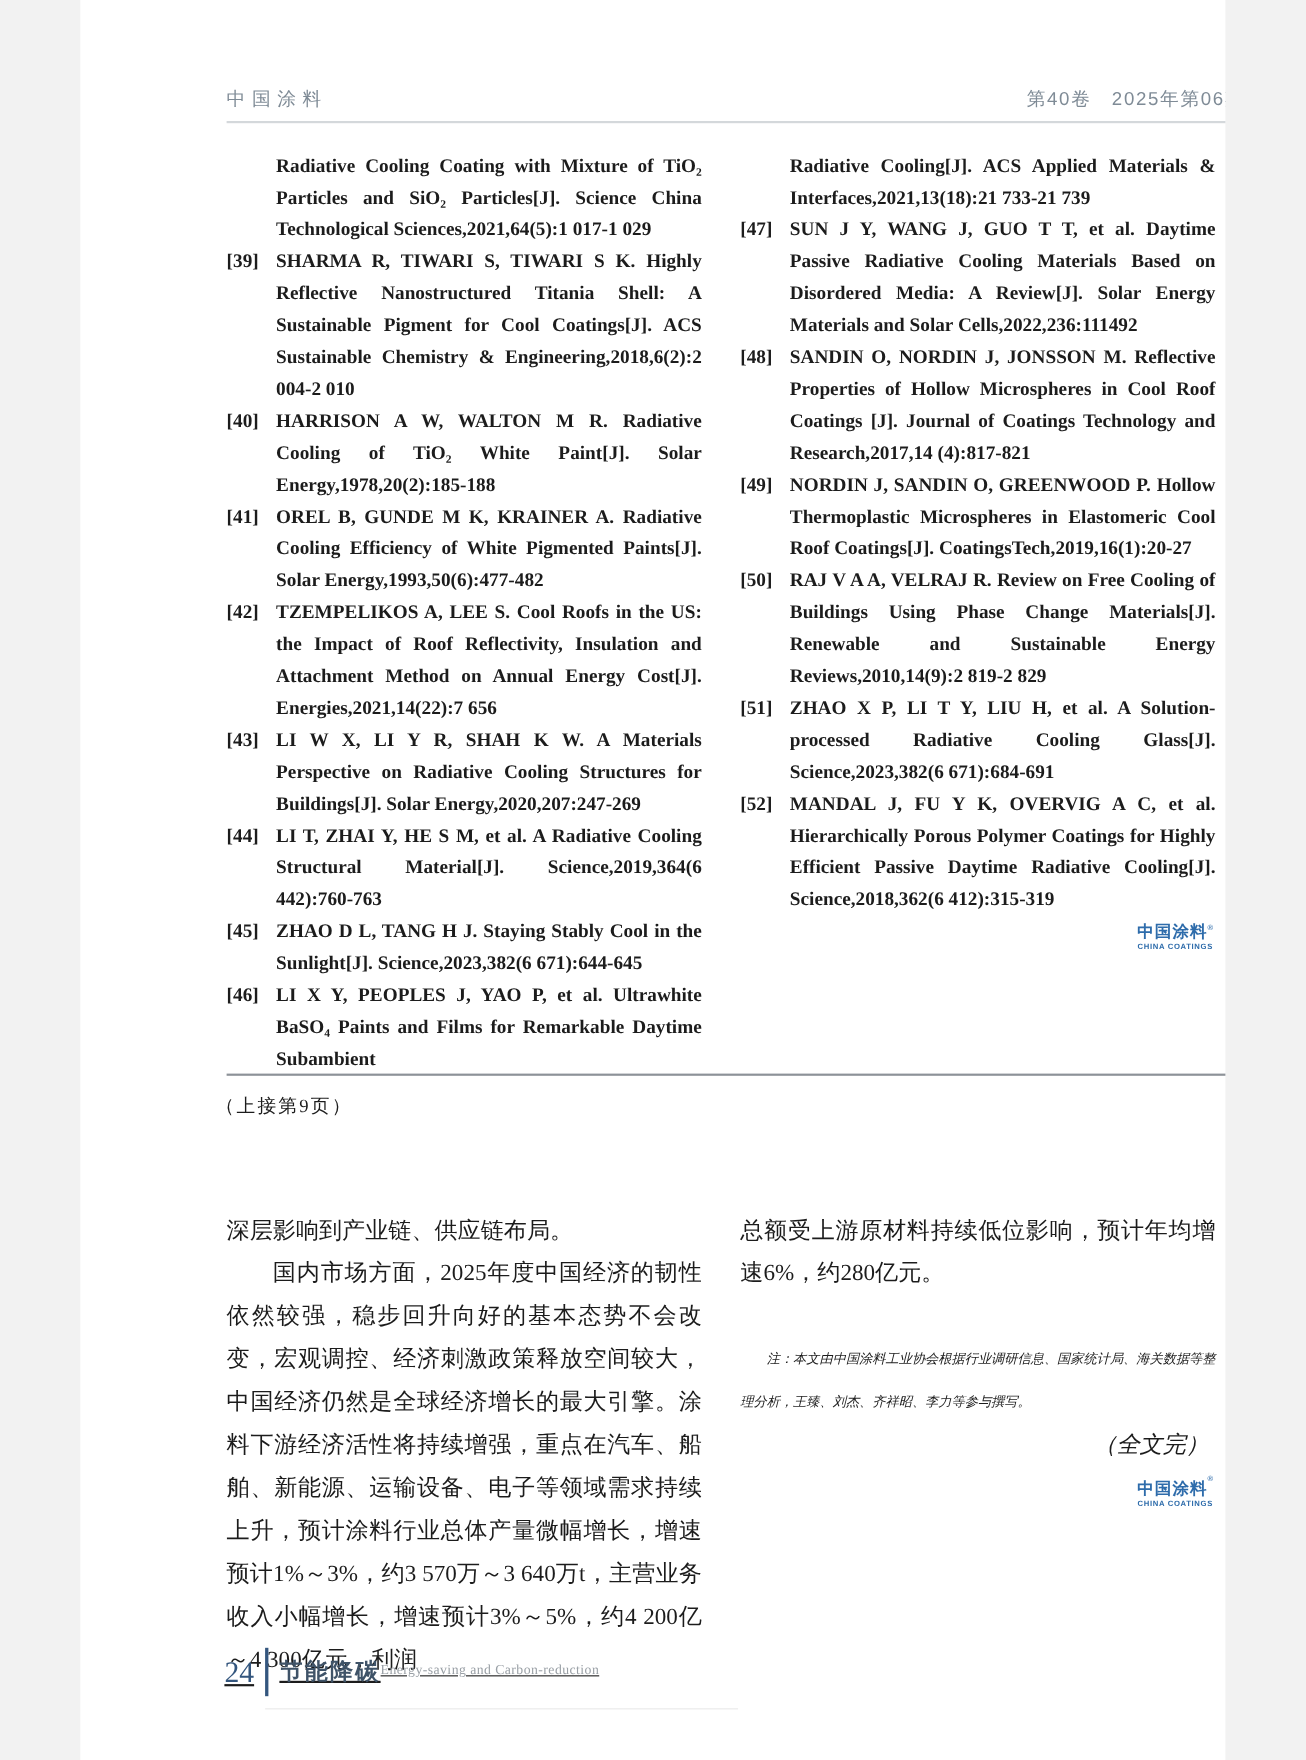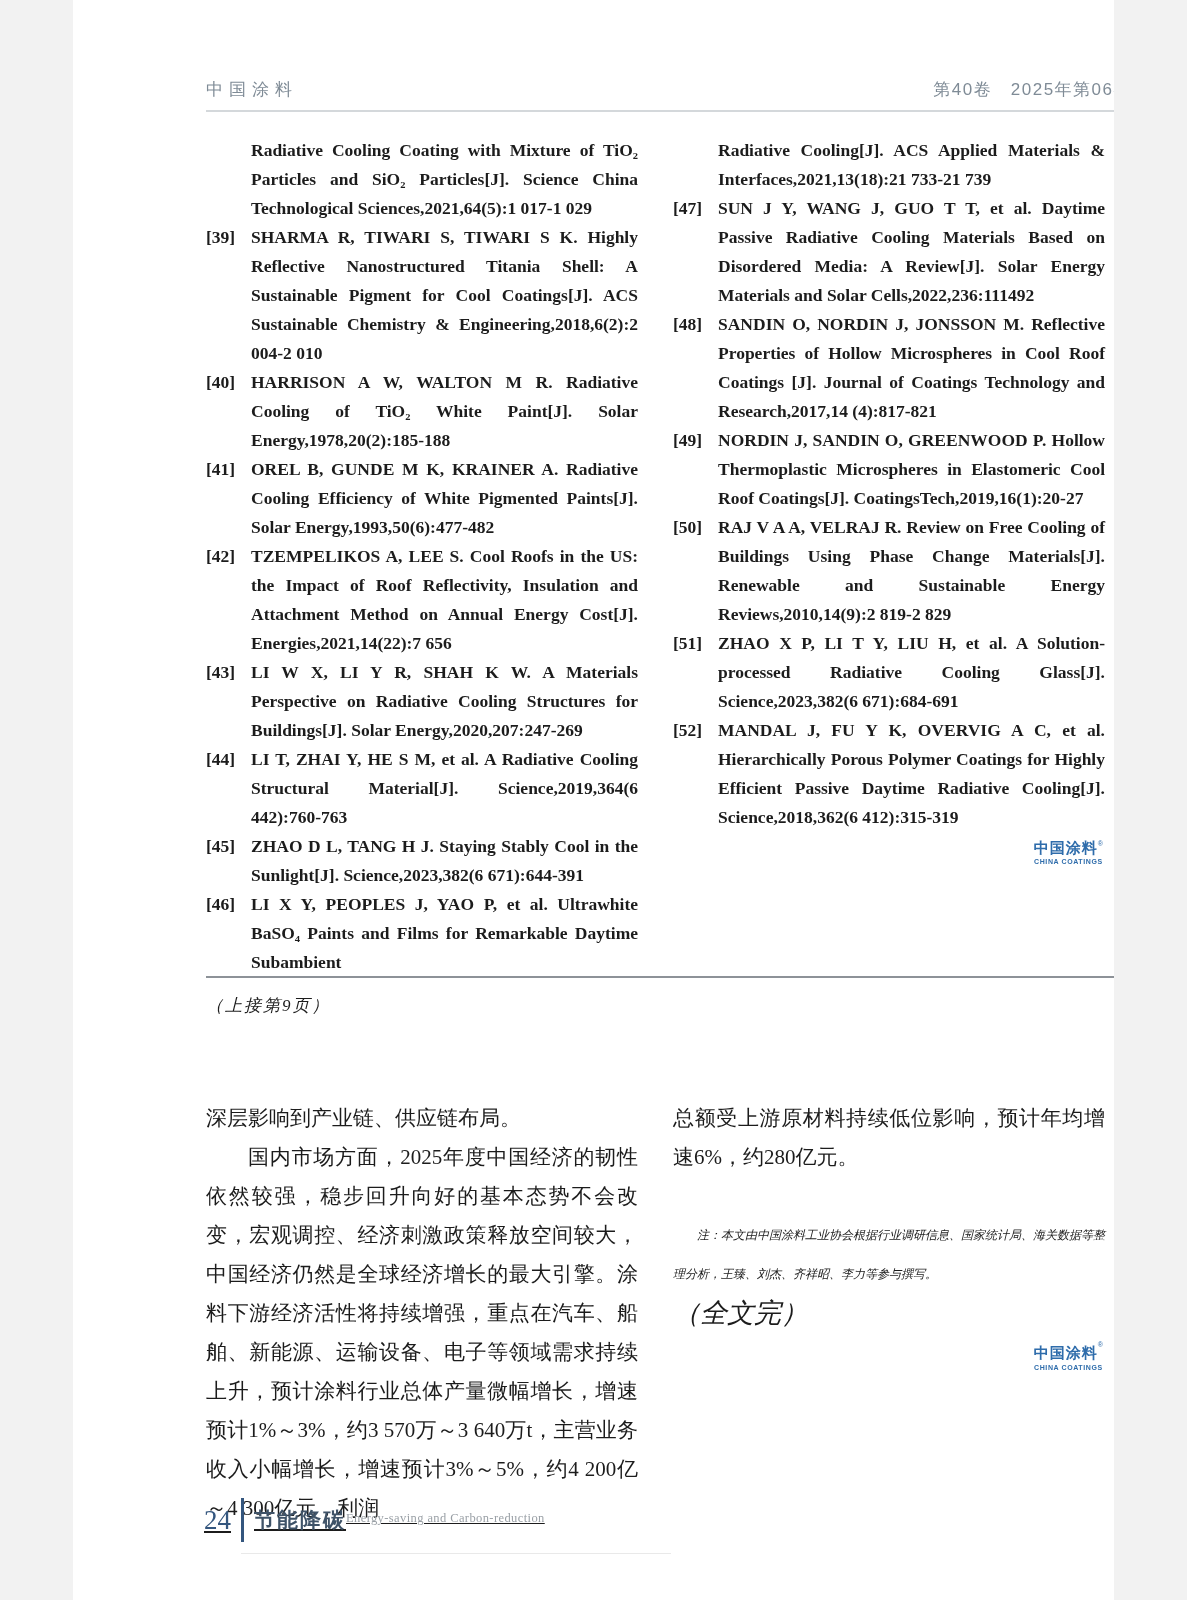--- a/index.html
+++ b/index.html
@@ -52,38 +52,38 @@
     font-weight:bold; font-size:7px; letter-spacing:0.6px; margin-top:2px;
     color:var(--accent,#2e6cab);
   }
 
   
   .divider {
     position:absolute; left:133px; top:976px; width:926px; height:2px;
     background:var(--divider_gray,#8d9298);
   }
   .cont-note {
-    position:absolute; left:133px; top:994px;
-    font-size:17px; font-style:italic; letter-spacing:2px;
+    position:absolute; left:123px; top:994px;
+    font-size:17px; letter-spacing:2px;
   }
 
   
   .article {
     position:absolute; left:133px; top:1099px; width:899px;
     display:flex; gap:35px;
     font-size:21px; line-height:39px; text-align:justify;
   }
   .article .col { width:432px; }
   .article p { margin:0; }
   .article p.indent { text-indent:2em; }
   .article .note {
     margin-top:39px; font-style:italic; text-indent:2em; font-size:12px;
   }
   .article .endmark {
-    font-style:italic; font-size:27px; padding-right:6px;
+    text-align:right; font-style:italic; font-size:21px; padding-right:6px;
   }
 
   
   .footer {
     position:absolute; left:131px; top:1498px;
     display:flex; align-items:center;text-decoration:underline;
   }
   .pageno {
     font-size:27px; color:var(--footer_navy,#34567e);
     font-family:"Liberation Serif","DejaVu Serif",serif;
@@ -152,21 +152,21 @@
           <span class="txt">LI W X, LI Y R, SHAH K W. A Materials Perspective on Radiative Cooling Structures for Buildings[J]. Solar Energy,2020,207:247-269</span>
         </div>
 
         <div class="ref">
           <span class="num">[44]</span>
           <span class="txt">LI T, ZHAI Y, HE S M, et al. A Radiative Cooling Structural Material[J]. Science,2019,364(6 442):760-763</span>
         </div>
 
         <div class="ref">
           <span class="num">[45]</span>
-          <span class="txt">ZHAO D L, TANG H J. Staying Stably Cool in the Sunlight[J]. Science,2023,382(6 671):644-391</span>
+          <span class="txt">ZHAO D L, TANG H J. Staying Stably Cool in the Sunlight[J]. Science,2023,382(6 671):644-645</span>
         </div>
 
         <div class="ref">
           <span class="num">[46]</span>
           <span class="txt">LI X Y, PEOPLES J, YAO P, et al. Ultrawhite BaSO₄ Paints and Films for Remarkable Daytime Subambient</span>
         </div>
       </div>
     <div class="col">
       <div>
 

